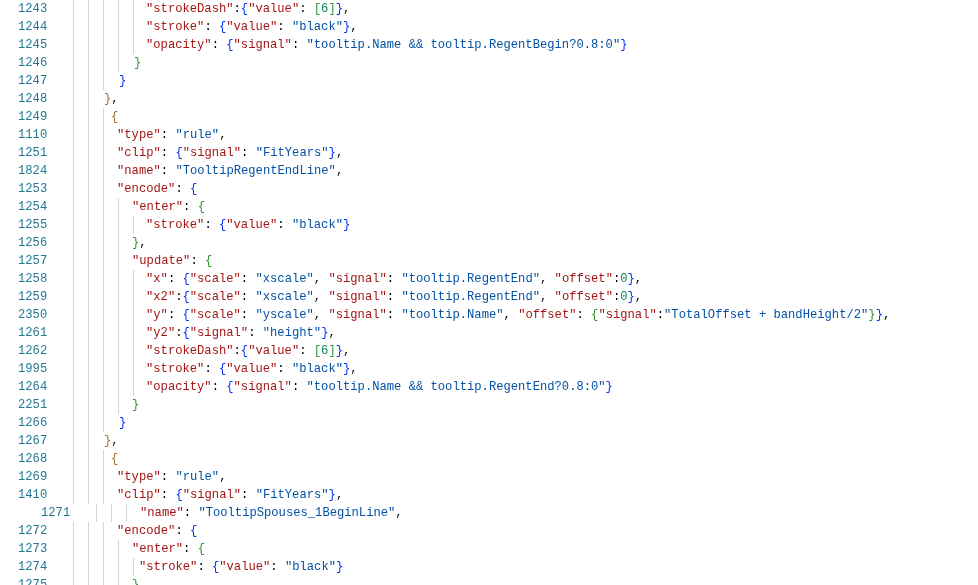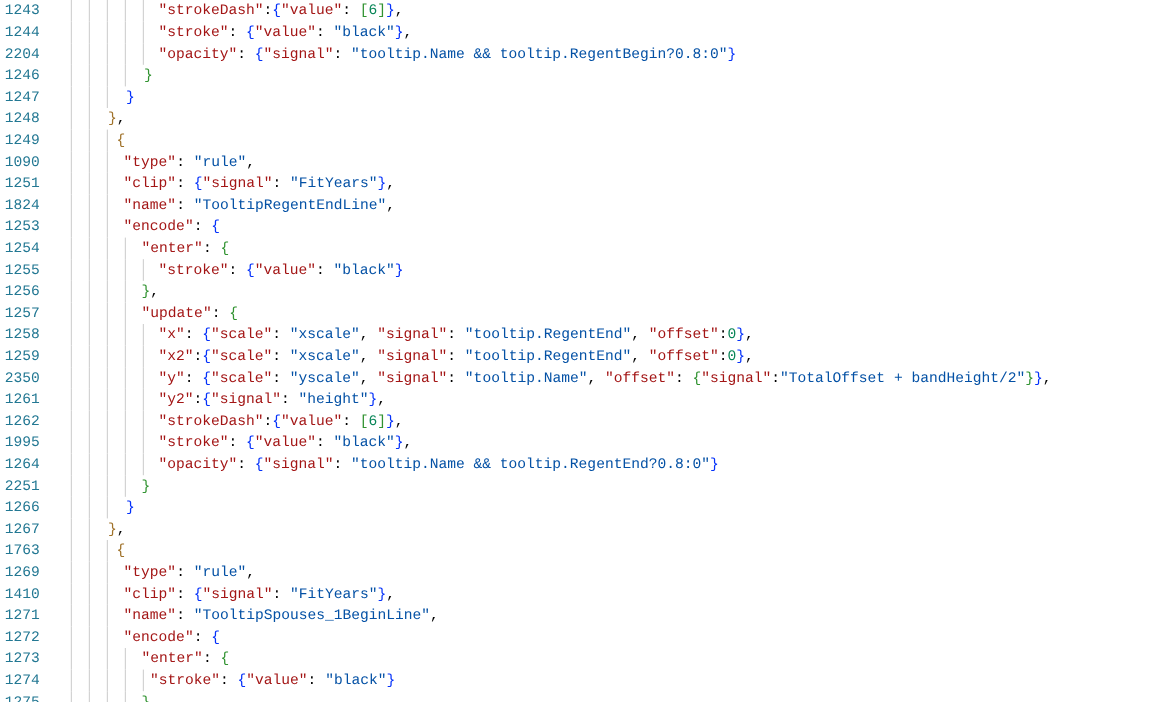--- a/index.html
+++ b/index.html
@@ -1,18 +1,18 @@
 <!DOCTYPE html>
 <html><head>
 <meta charset="utf-8">
 <style>
   html, body { margin: 0; padding: 0; background: #ffffff; }
   body { width: 978px; height: 585px; overflow: hidden; position: relative; }
   #editor { position: absolute; left: 0; top: 0; width: 978px; height: 585px; background: #ffffff; }
-  .line { position: absolute; left: 0; height: 18px; width: 804px; }
+  .line { position: absolute; left: 14px; height: 18px; width: 804px; }
   .ln { position: absolute; left: 4px; top: 0; height: 18px; line-height: 18px;
         font-family: "Liberation Mono", "DejaVu Sans Mono", monospace; font-size: 12.17px; color: #237893; }
   .code { position: absolute; top: 0; height: 18px; line-height: 18px; white-space: pre;
           font-family: "Liberation Mono", "DejaVu Sans Mono", monospace; font-size: 12.17px; color: #000000; }
   .guide { position: absolute; top: 0; width: 1px; height: 18px; background: #d3d3d3; }
   .k { color: #a31515; }
   .s { color: #0451a5; }
   .n { color: #098658; }
   .p { color: #000000; }
   .b1 { color: #a0722a; }
@@ -35,21 +35,21 @@
     <div class="line" style="top: 18px;">
       <span class="ln">1244</span>
       <span class="guide" style="left: 59px;"></span>
       <span class="guide" style="left: 74px;"></span>
       <span class="guide" style="left: 89px;"></span>
       <span class="guide" style="left: 104px;"></span>
       <span class="guide" style="left: 119px;"></span>
       <span class="code" style="left: 132px;"><span class="k">"stroke"</span><span class="p">: </span><span class="b2">{</span><span class="k">"value"</span><span class="p">: </span><span class="s">"black"</span><span class="b2">}</span><span class="p">,</span></span>
     </div>
     <div class="line" style="top: 36px;">
-      <span class="ln">2204</span>
+      <span class="ln">1245</span>
       <span class="guide" style="left: 59px;"></span>
       <span class="guide" style="left: 74px;"></span>
       <span class="guide" style="left: 89px;"></span>
       <span class="guide" style="left: 104px;"></span>
       <span class="guide" style="left: 119px;"></span>
       <span class="code" style="left: 132px;"><span class="k">"opacity"</span><span class="p">: </span><span class="b2">{</span><span class="k">"signal"</span><span class="p">: </span><span class="s">"tooltip.Name &amp;&amp; tooltip.RegentBegin?0.8:0"</span><span class="b2">}</span></span>
     </div>
     <div class="line" style="top: 54px;">
       <span class="ln">1246</span>
       <span class="guide" style="left: 59px;"></span>
@@ -72,21 +72,21 @@
       <span class="code" style="left: 90px;"><span class="b1">}</span><span class="p">,</span></span>
     </div>
     <div class="line" style="top: 108px;">
       <span class="ln">1249</span>
       <span class="guide" style="left: 59px;"></span>
       <span class="guide" style="left: 74px;"></span>
       <span class="guide" style="left: 89px;"></span>
       <span class="code" style="left: 97px;"><span class="b1">{</span></span>
     </div>
     <div class="line" style="top: 126px;">
-      <span class="ln">1090</span>
+      <span class="ln">1110</span>
       <span class="guide" style="left: 59px;"></span>
       <span class="guide" style="left: 74px;"></span>
       <span class="guide" style="left: 89px;"></span>
       <span class="code" style="left: 103px;"><span class="k">"type"</span><span class="p">: </span><span class="s">"rule"</span><span class="p">,</span></span>
     </div>
     <div class="line" style="top: 144px;">
       <span class="ln">1251</span>
       <span class="guide" style="left: 59px;"></span>
       <span class="guide" style="left: 74px;"></span>
       <span class="guide" style="left: 89px;"></span>
@@ -217,41 +217,41 @@
       <span class="guide" style="left: 89px;"></span>
       <span class="code" style="left: 105px;"><span class="b2">}</span></span>
     </div>
     <div class="line" style="top: 432px;">
       <span class="ln">1267</span>
       <span class="guide" style="left: 59px;"></span>
       <span class="guide" style="left: 74px;"></span>
       <span class="code" style="left: 90px;"><span class="b1">}</span><span class="p">,</span></span>
     </div>
     <div class="line" style="top: 450px;">
-      <span class="ln">1763</span>
+      <span class="ln">1268</span>
       <span class="guide" style="left: 59px;"></span>
       <span class="guide" style="left: 74px;"></span>
       <span class="guide" style="left: 89px;"></span>
       <span class="code" style="left: 97px;"><span class="b1">{</span></span>
     </div>
     <div class="line" style="top: 468px;">
       <span class="ln">1269</span>
       <span class="guide" style="left: 59px;"></span>
       <span class="guide" style="left: 74px;"></span>
       <span class="guide" style="left: 89px;"></span>
       <span class="code" style="left: 103px;"><span class="k">"type"</span><span class="p">: </span><span class="s">"rule"</span><span class="p">,</span></span>
     </div>
     <div class="line" style="top: 486px;">
       <span class="ln">1410</span>
       <span class="guide" style="left: 59px;"></span>
       <span class="guide" style="left: 74px;"></span>
       <span class="guide" style="left: 89px;"></span>
       <span class="code" style="left: 103px;"><span class="k">"clip"</span><span class="p">: </span><span class="b2">{</span><span class="k">"signal"</span><span class="p">: </span><span class="s">"FitYears"</span><span class="b2">}</span><span class="p">,</span></span>
     </div>
-    <div class="line" style="top: 504px;">
+    <div class="line" style="top: 504px; margin-left: 23px;">
       <span class="ln">1271</span>
       <span class="guide" style="left: 59px;"></span>
       <span class="guide" style="left: 74px;"></span>
       <span class="guide" style="left: 89px;"></span>
       <span class="code" style="left: 103px;"><span class="k">"name"</span><span class="p">: </span><span class="s">"TooltipSpouses_1BeginLine"</span><span class="p">,</span></span>
     </div>
     <div class="line" style="top: 522px;">
       <span class="ln">1272</span>
       <span class="guide" style="left: 59px;"></span>
       <span class="guide" style="left: 74px;"></span>

